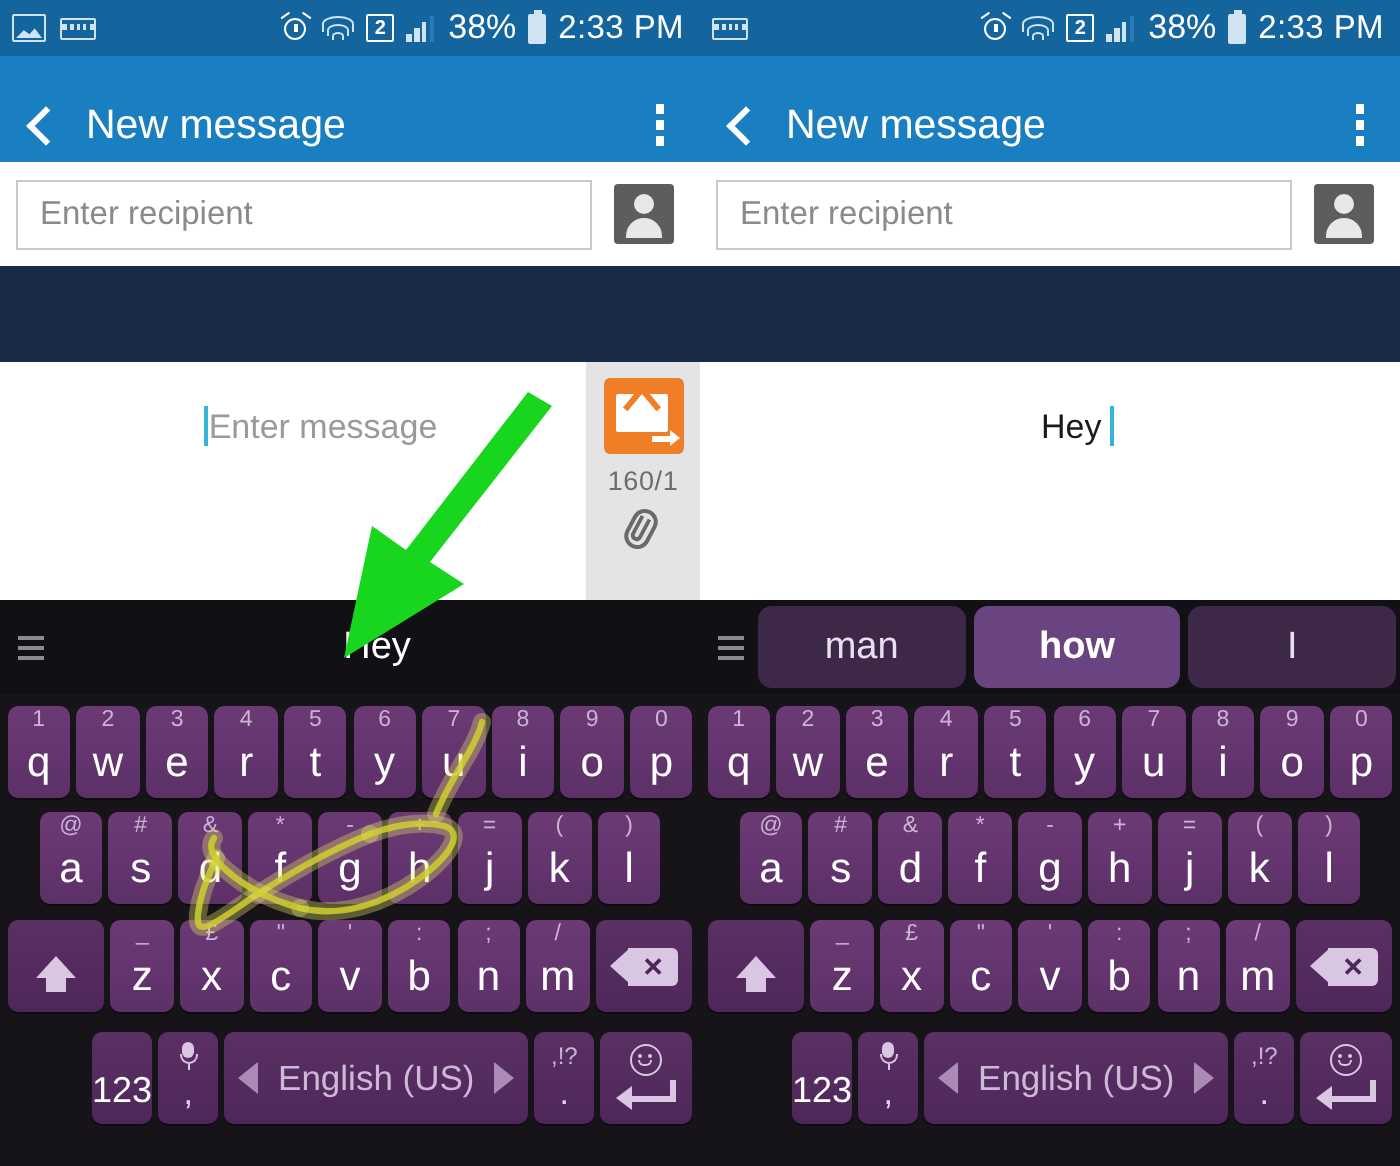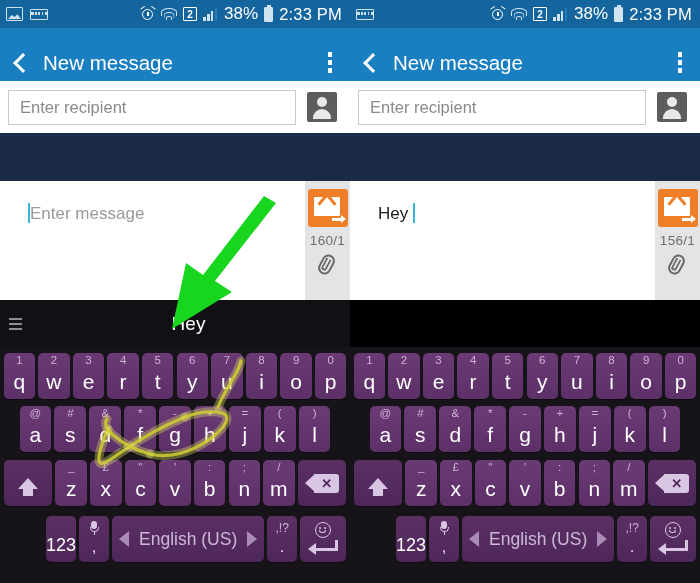--- a/index.html
+++ b/index.html
@@ -61,26 +61,26 @@
         display:flex;align-items:center;padding-left:11px;color:#8a8a8a;font-size:16.5px;}
   .contact-btn{width:30px;height:30px;margin:0 13px 0 11px;background:#5d5d5d;border-radius:2px;position:relative;}
   .contact-btn:before{content:"";position:absolute;left:50%;top:5px;transform:translateX(-50%);width:10px;height:10px;border-radius:50%;background:#e8e8e8;}
   .contact-btn:after{content:"";position:absolute;left:50%;bottom:3px;transform:translateX(-50%);width:18px;height:10px;border-radius:9px 9px 0 0;background:#e8e8e8;}
 
   
   .darkband{position:absolute;top:133px;left:0;width:350px;height:48px;background:#1c2b45;}
 
   
   .msgarea{position:absolute;top:181px;left:0;width:350px;height:119px;background:#fff;display:flex;}
-  .msg-input{flex:1;position:relative;padding:22px 0 0 28px;box-sizing:border-box;}
+  .msg-input{flex:1;position:relative;padding:22px 0 0 28px;box-sizing:border-box;text-align:center;}
   .msg-placeholder{color:#9a9a9a;font-size:17px;}
   .msg-text{color:#1a1a1a;font-size:17px;}
   .caret{display:inline-block;width:2px;height:20px;background:#35b6d6;vertical-align:-4px;}
   .caret.lead{margin-right:0;}
-  .msg-side{width:45px;background:#e4e4e4;display:flex;flex-direction:column;align-items:center;padding-top:8px;box-sizing:border-box;}
+  .msg-side{width:57px;background:#e4e4e4;display:flex;flex-direction:column;align-items:center;padding-top:8px;box-sizing:border-box;}
   .send-btn{width:40px;height:38px;background:#f07e26;border-radius:3px;position:relative;}
   .env{position:absolute;left:6px;top:8px;width:26px;height:19px;background:#fff;border-radius:1px;overflow:hidden;}
   .env:before{content:"";position:absolute;left:-3px;top:-3px;width:19px;height:19px;border-right:3px solid #f07e26;transform:rotate(-40deg);}
   .env:after{content:"";position:absolute;right:-3px;top:-3px;width:19px;height:19px;border-left:3px solid #f07e26;transform:rotate(40deg);}
   .send-arrow{position:absolute;right:2px;bottom:4px;width:14px;height:8px;}
   .send-arrow .bar{position:absolute;left:0;top:2.5px;width:9px;height:3px;background:#fff;}
   .send-arrow .tip{position:absolute;right:0;top:0;width:0;height:0;border-top:4px solid transparent;border-bottom:4px solid transparent;border-left:5px solid #fff;}
   .charcount{color:#6d6d6d;font-size:13.5px;margin-top:6px;letter-spacing:.3px;}
   .clip{margin-top:5px;width:22px;height:24px;position:relative;}
   .clip .o{position:absolute;left:3px;top:1px;width:13px;height:21px;border:2px solid #6a6a6a;border-radius:8px;transform:rotate(28deg);box-sizing:border-box;}
@@ -453,36 +453,34 @@
         <div class="recip-field">Enter recipient</div>
         <div class="contact-btn"></div>
       </div>
 
       <div class="darkband"></div>
 
       <div class="msgarea">
         <div class="msg-input">
           <span class="msg-text">Hey </span><span class="caret"></span>
         </div>
-        <div class="msg-side">
-          <div class="send-btn">
-            <div class="env"></div>
-            <div class="send-arrow">
-                <div class="bar"></div>
-                <div class="tip"></div>
-              </div>
-          </div>
-          <div class="charcount">156/1</div>
-          <div class="clip">
-              <div class="o"></div>
-              <div class="i"></div>
-            </div>
-        </div>
-      </div>
-
+      </div>
+
+      <div class="sugg">
+        <div class="sugg-menu">
+            <i></i>
+            <i></i>
+            <i></i>
+          </div>
+        <div class="sugg-items">
+          <div class="sugg-chip">man</div>
+          <div class="sugg-chip active">how</div>
+          <div class="sugg-chip">I</div>
+        </div>
+      </div>
 
       <div class="kbd">
         <div class="krow r1">
           <div class="key">
               <span class="alt">1</span>
               <span class="main">q</span>
             </div>
           <div class="key">
               <span class="alt">2</span>
               <span class="main">w</span>

